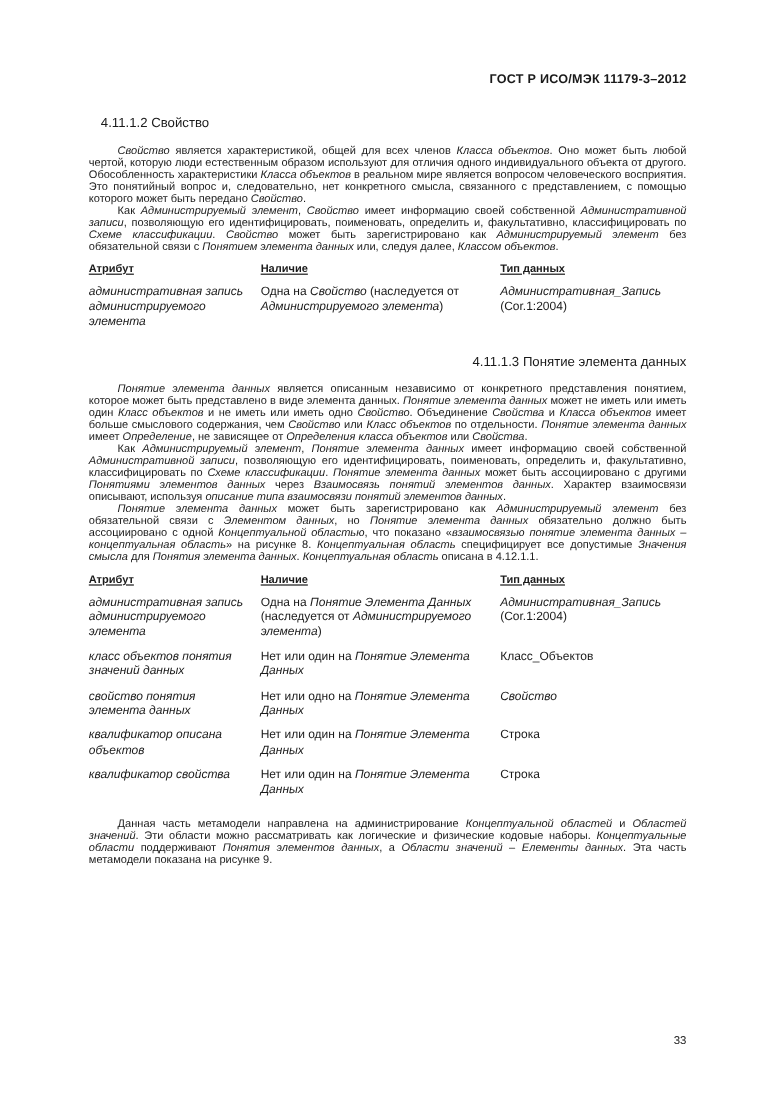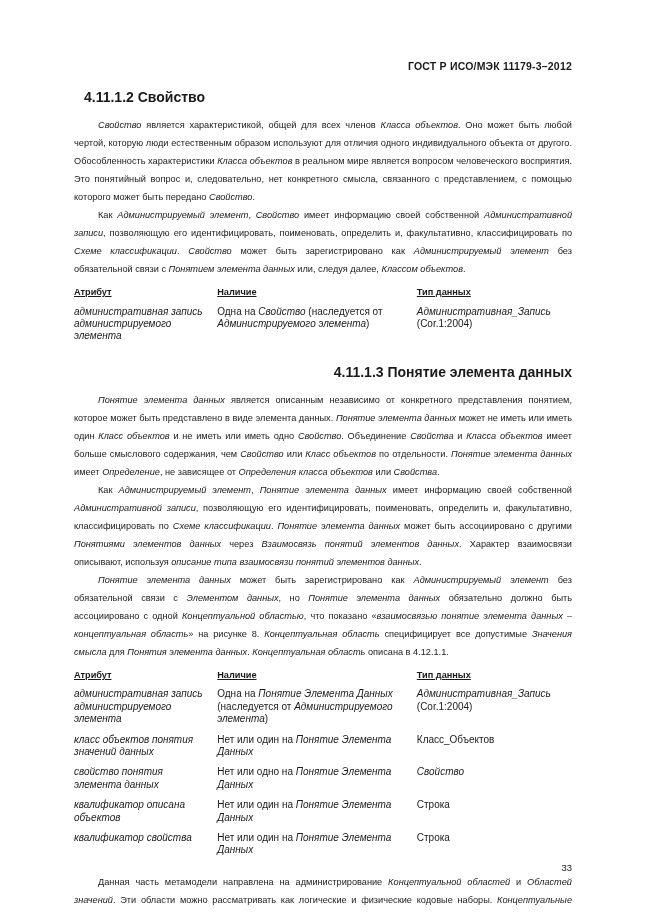--- a/index.html
+++ b/index.html
@@ -27,33 +27,33 @@
     color: #1a1a1a;
     white-space: nowrap;
   }
   .content {
     position: absolute;
     left: 74px;
     top: 88px;
     width: 498px;
   }
   h2.section-title {
-    font-size: 14px;
-    font-weight: bold;
-    margin: 0 0 10px 0;
+    font-size: 11px;
+    font-weight: normal;
+    margin: 8px 0 10px 0;
     padding-left: 10px;
     line-height: 1.3;
   }
   .section-title.spaced-top {
     margin-top: 16px;
     text-align: right;
   }
   p.body-par {
     font-size: 9.2px;
-    line-height: 18px;
+    line-height: 10px;
     margin: 0 0 0 0;
     text-align: justify;
     text-indent: 24px;
     text-justify: inter-word;
     hyphens: manual;
   }
   p.body-par + p.body-par {
     margin-top: 0px;
   }
   i, em {

